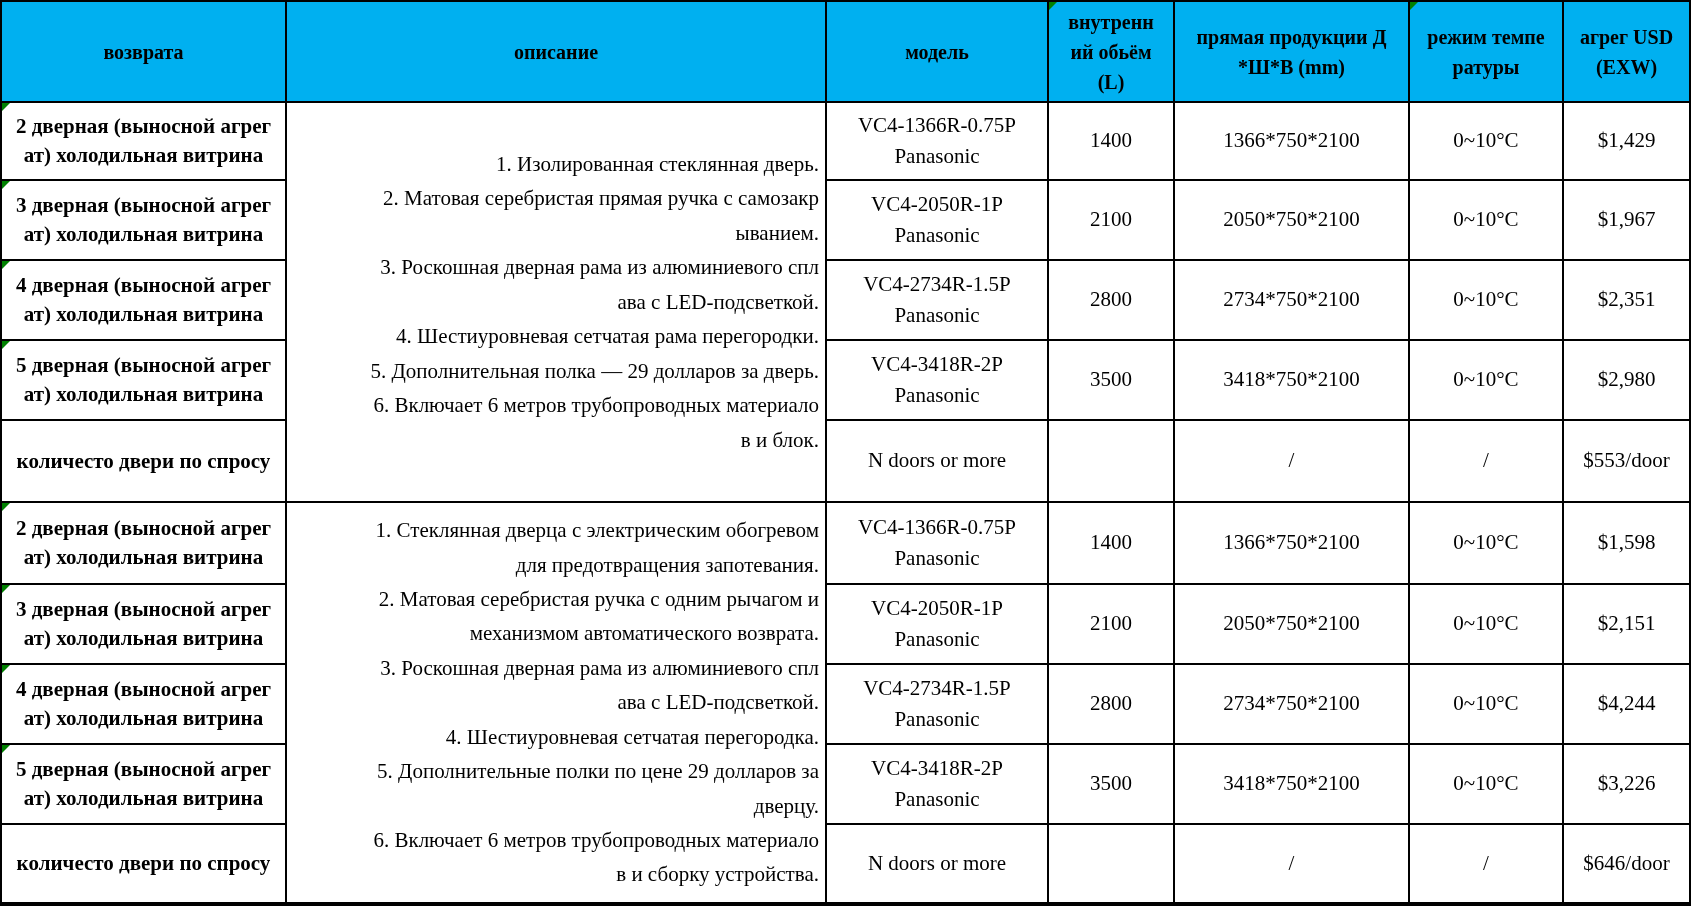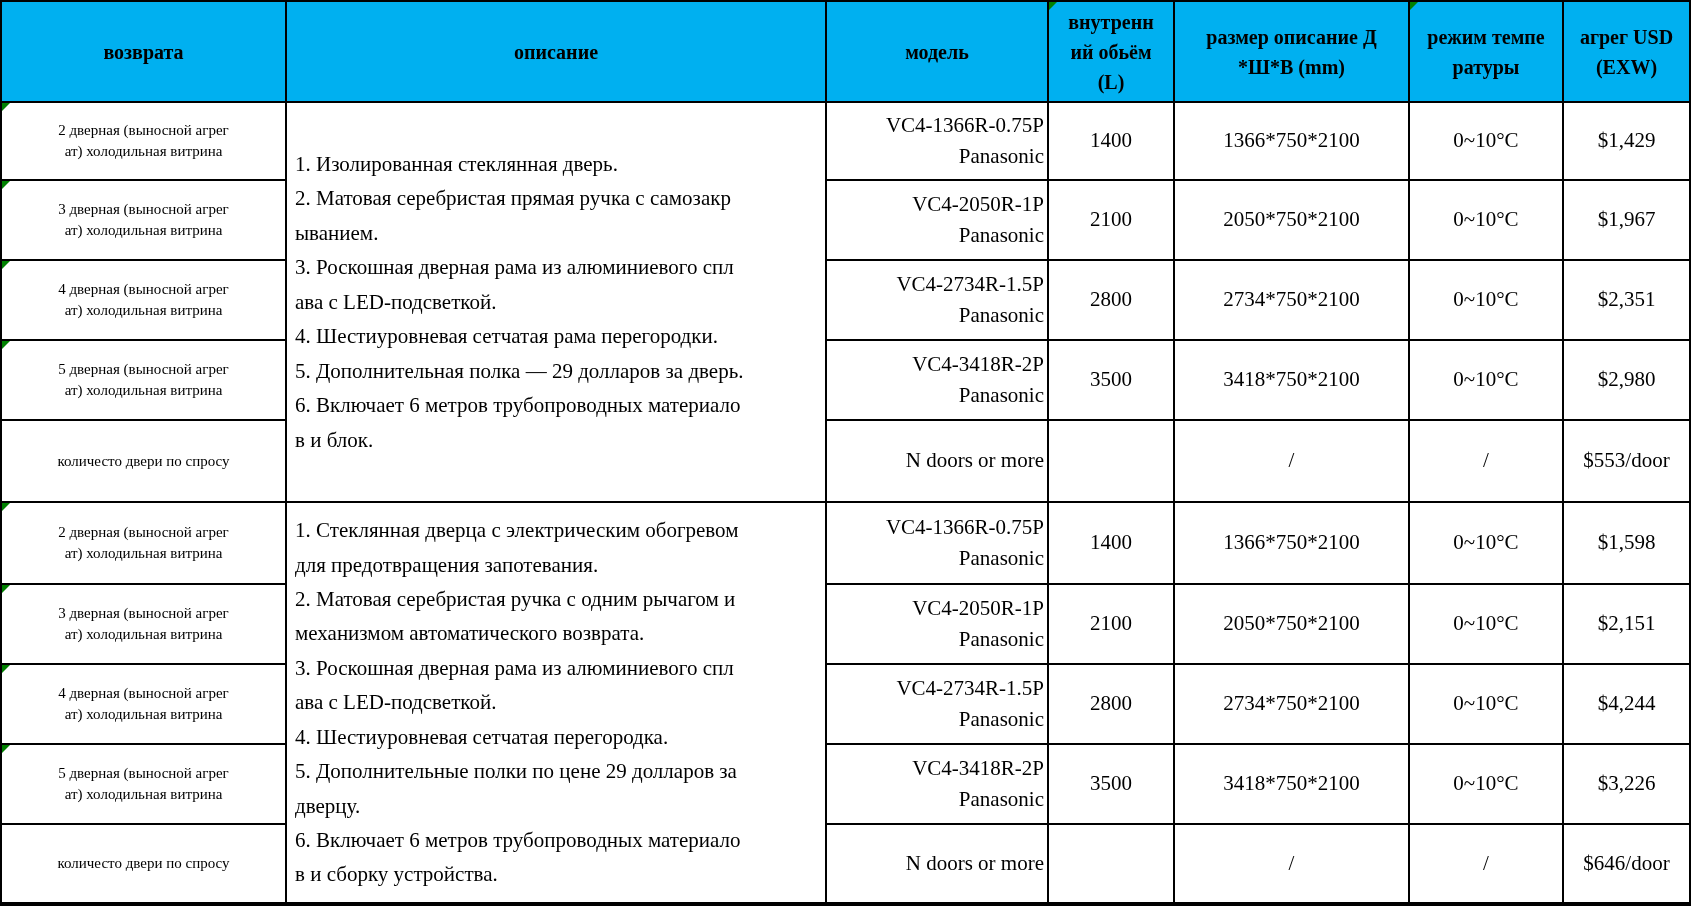--- a/index.html
+++ b/index.html
@@ -12,23 +12,23 @@
   col.c-model{width:222px;}
   col.c-vol{width:126px;}
   col.c-size{width:235px;}
   col.c-temp{width:154px;}
   col.c-price{width:127px;}
   th,td{border:2px solid #000;position:relative;overflow:hidden;
     white-space:pre-line;text-align:center;vertical-align:middle;
     padding:0 3px;font-size:21px;line-height:1.42;}
   thead th{background:#00b0f0;font-weight:bold;font-size:20px;line-height:1.5;
     height:99px;padding:0 2px;}
-  td.name{font-size:15px;line-height:1.38;}
-  td.desc{text-align:left;padding:6px 6px 6px 8px;font-size:21px;line-height:1.64;}
-  td.model{line-height:1.5;text-align:right;}
+  td.name{font-size:21px;line-height:1.38;font-weight:bold;}
+  td.desc{text-align:right;padding:6px 6px 6px 8px;font-size:21px;line-height:1.64;}
+  td.model{line-height:1.5;}
   td.price{font-weight:normal;font-size:21px;}
   tr.r78{height:78px;} tr.r80{height:80px;} tr.r82{height:82px;}
   .flag{position:absolute;top:0;left:0;width:0;height:0;
     border-top:8px solid #008000;border-right:8px solid transparent;}
 </style>
 </head>
 <body>
 
 <div class="sheet">
 <table class="price">
@@ -42,21 +42,21 @@
         <col class="c-price">
   </colgroup>
   <thead>
     <tr>
       <th>возврата</th>
       <th>описание</th>
       <th>модель</th>
       <th><span class="flag"></span><span>внутренн
 ий обьём
 (L)</span></th>
-      <th>размер описание Д
+      <th>прямая продукции Д
 *Ш*В (mm)</th>
       <th><span class="flag"></span><span>режим темпе
 ратуры</span></th>
       <th>агрег USD
 (EXW)</th>
     </tr>
   </thead>
   <tbody>
 
     <tr class="r78">

